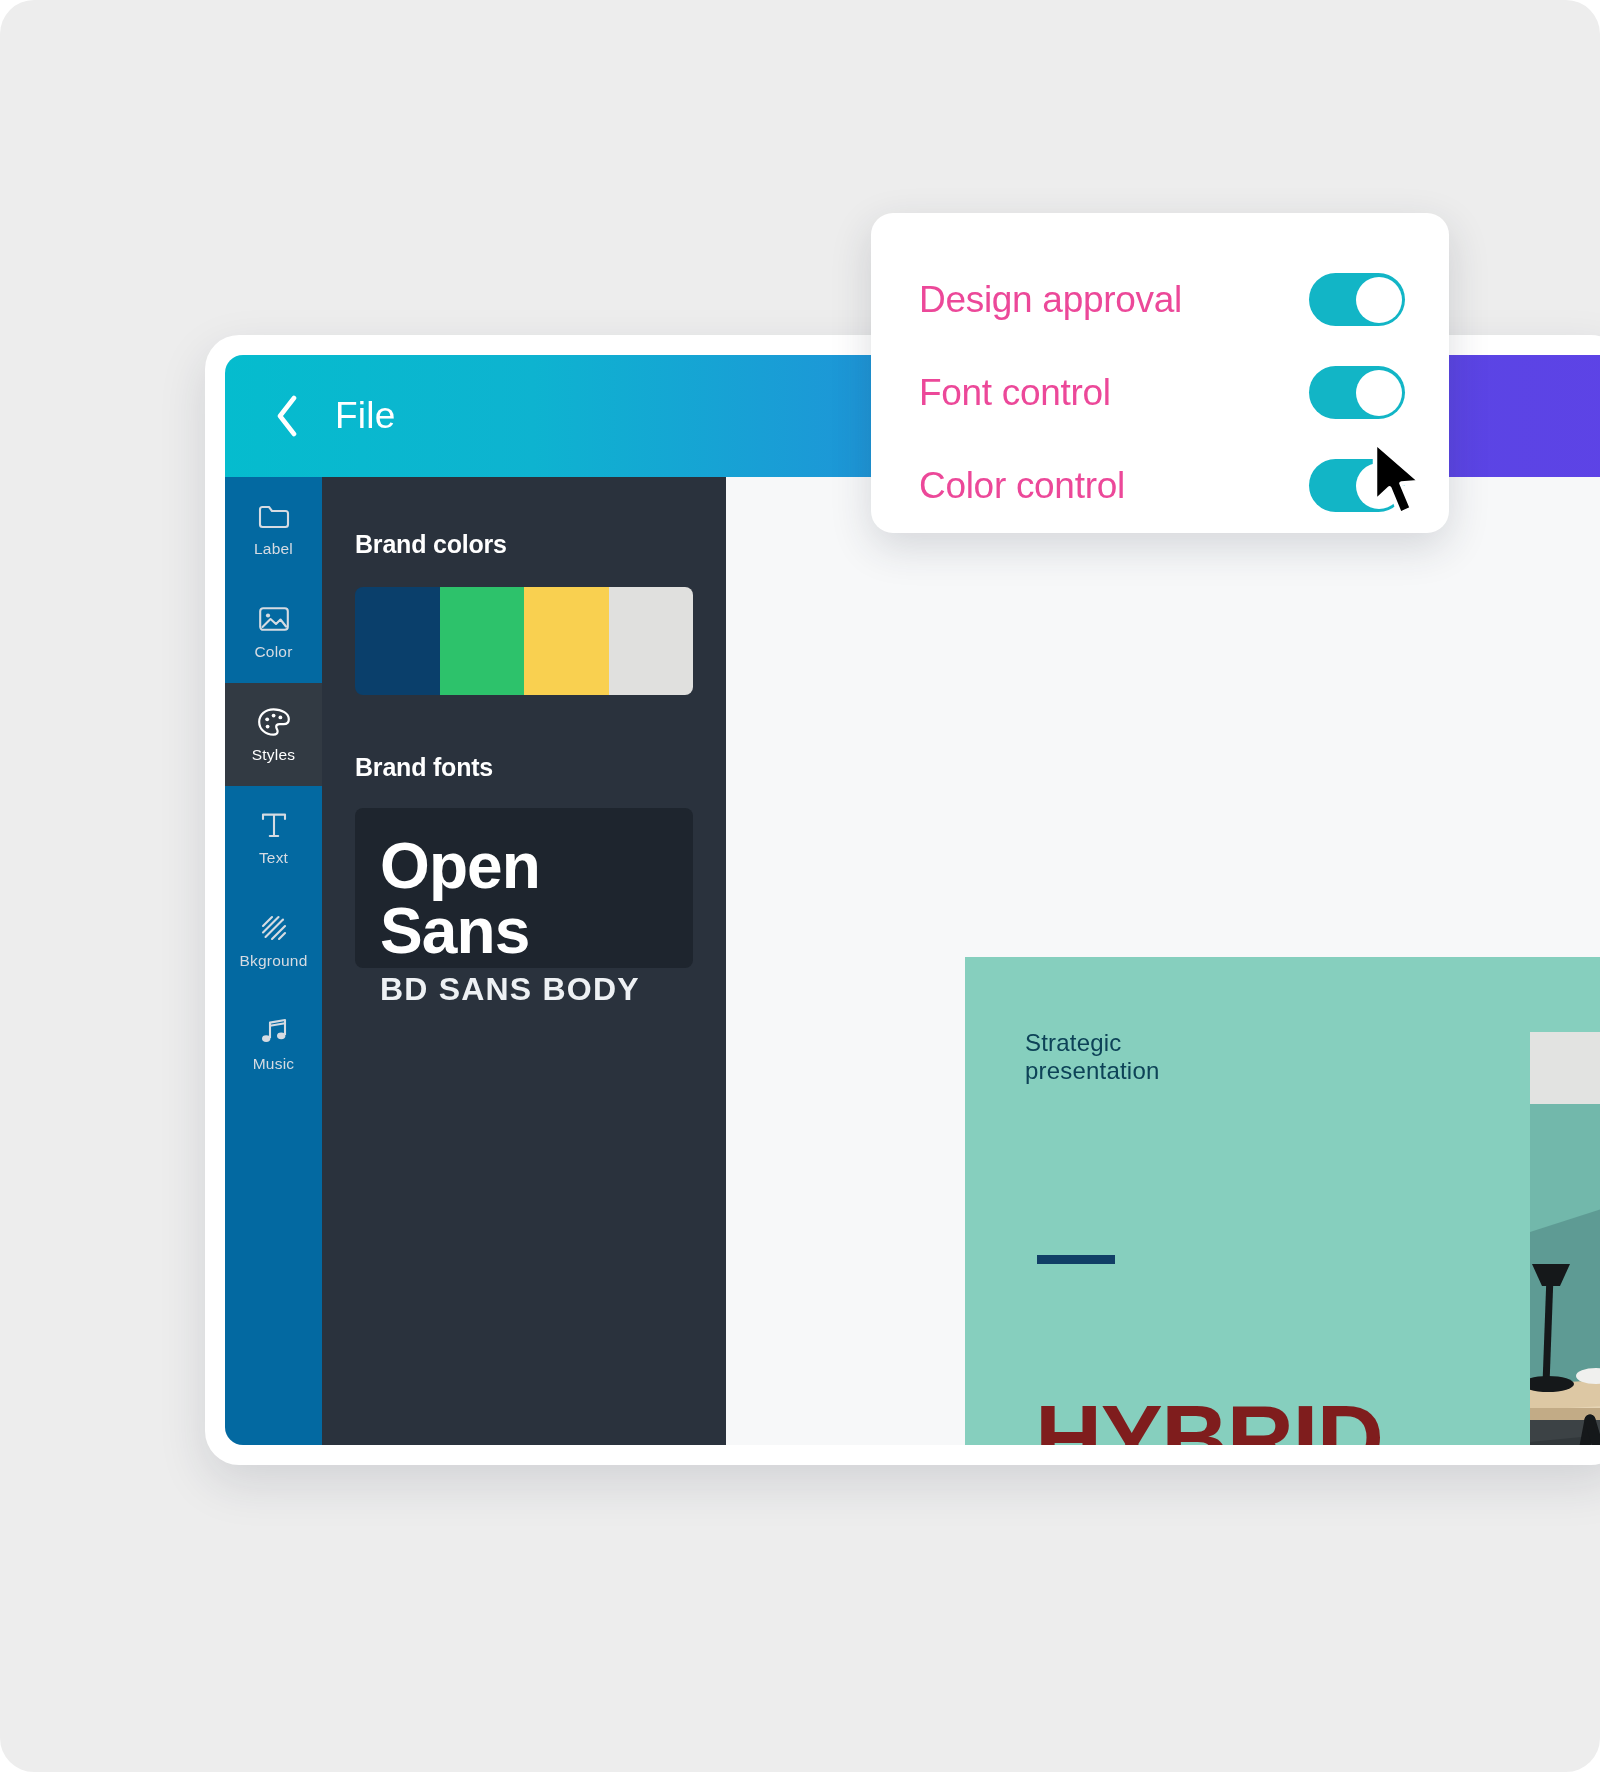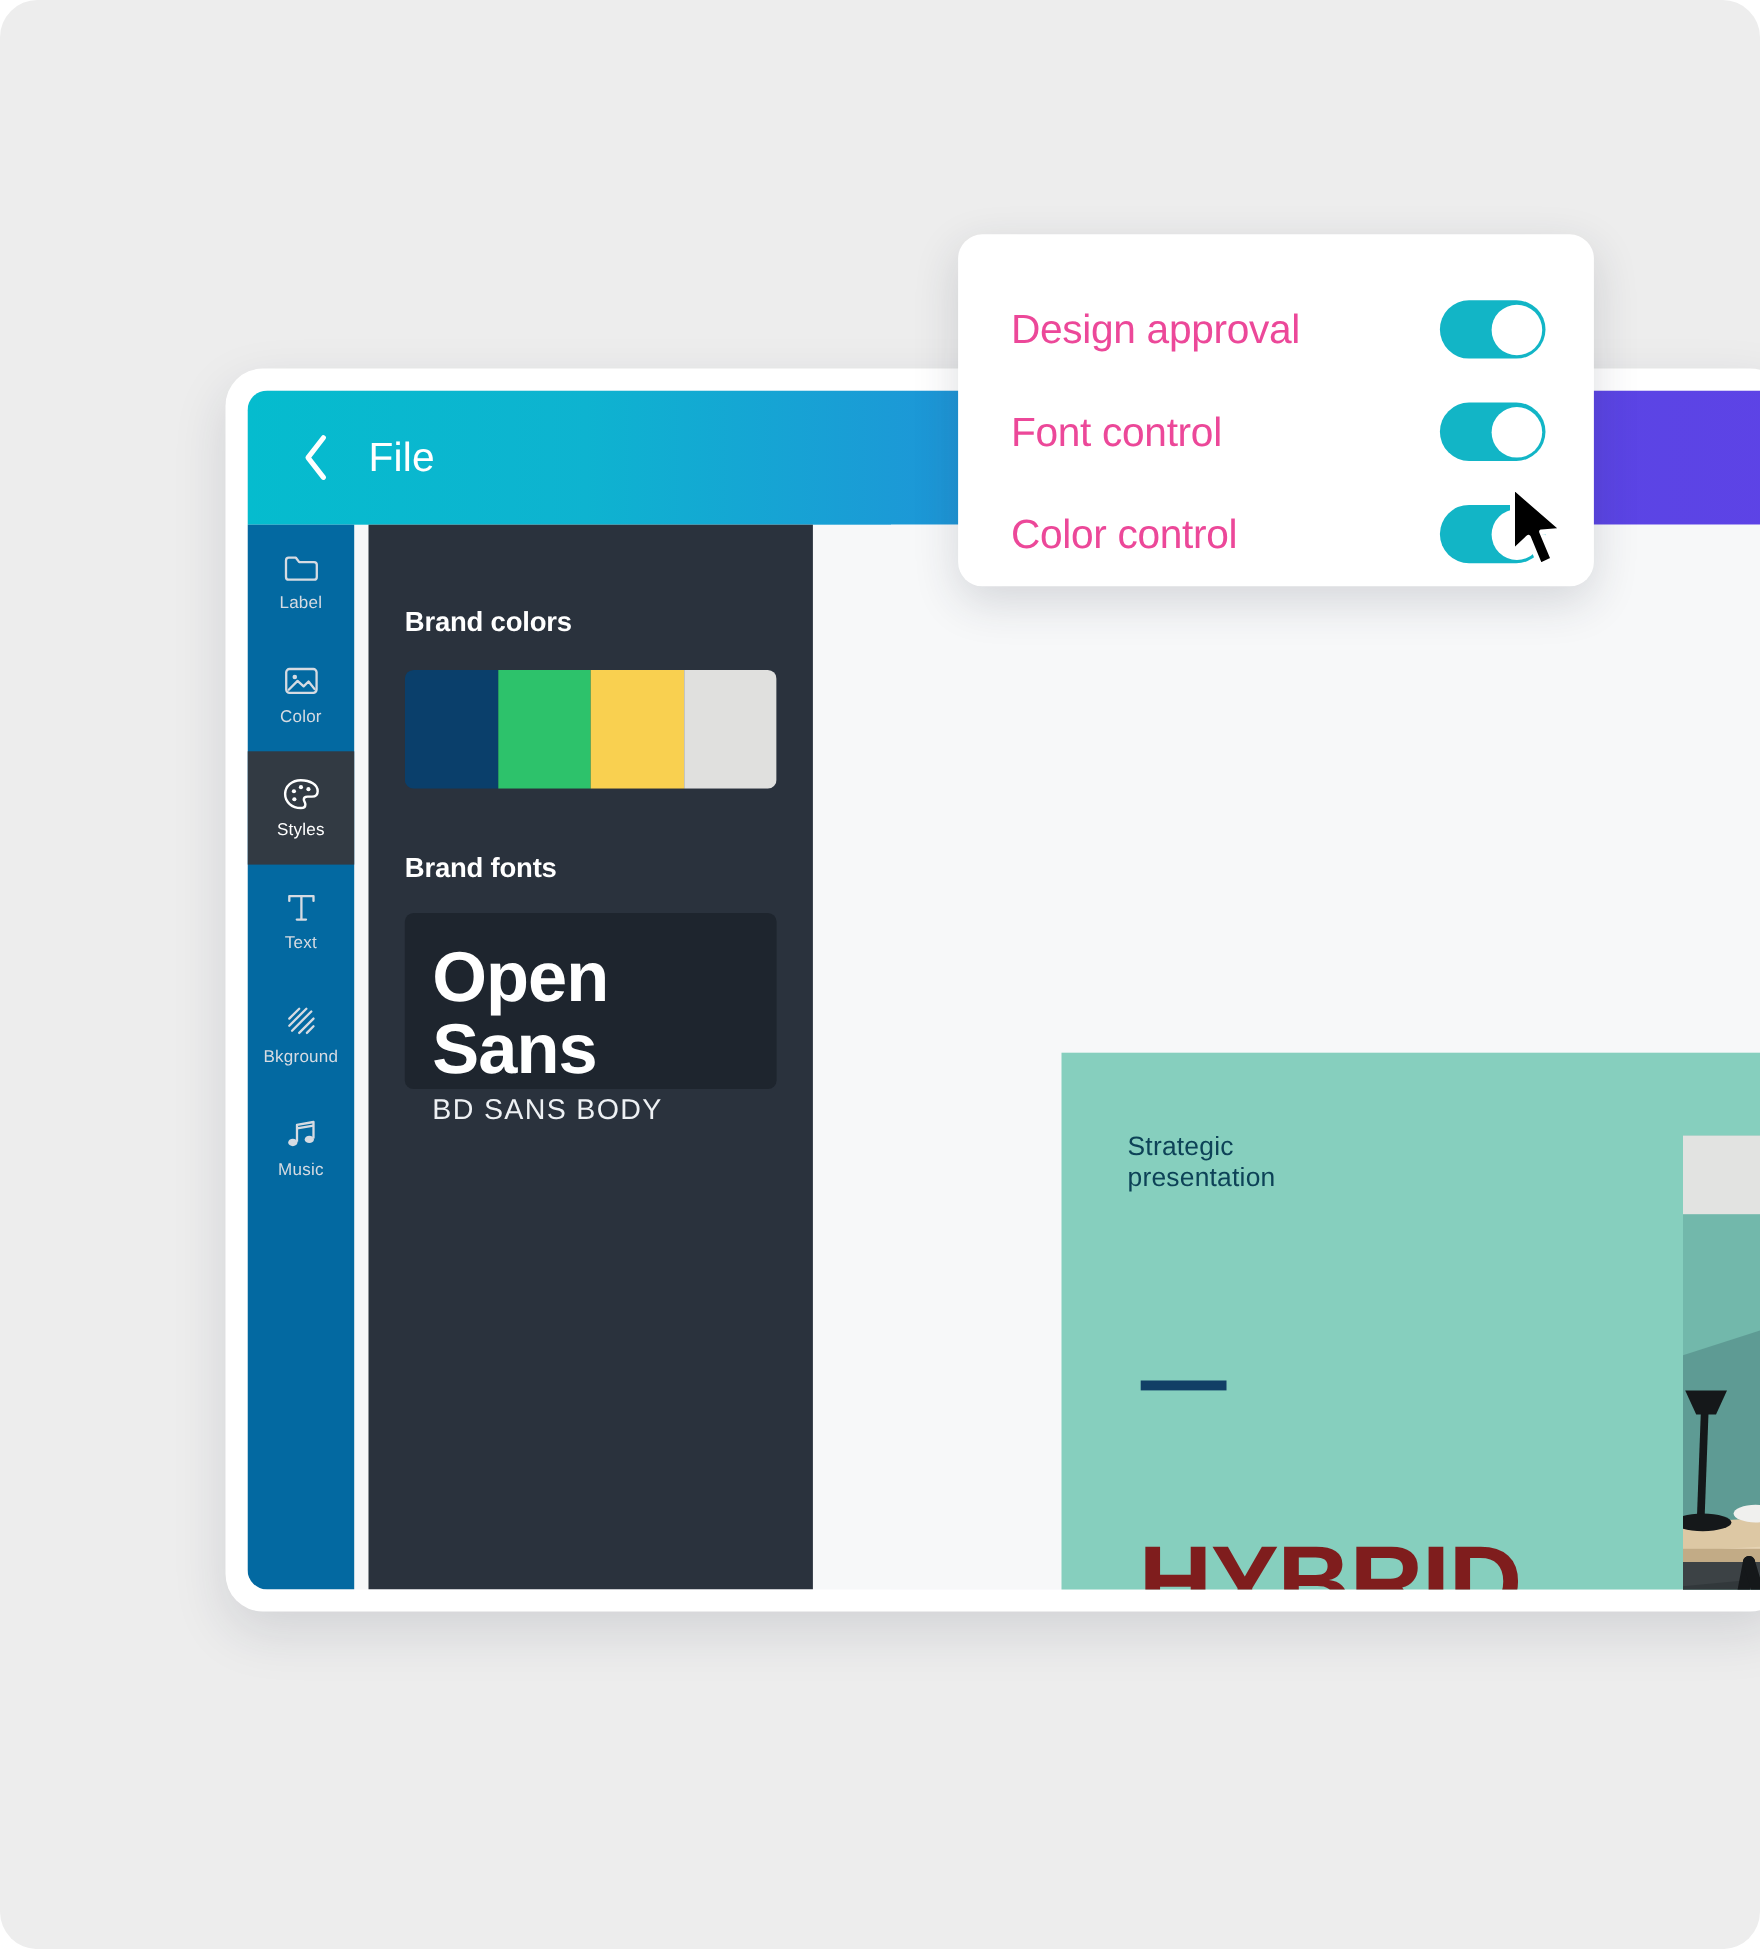--- a/index.html
+++ b/index.html
@@ -71,24 +71,24 @@
     color: #d6dbe2;
     cursor: pointer;
   }
   .rail-item.active { background: #323a43; }
   .rail-item .rail-icon { height: 34px; display: flex; align-items: center; justify-content: center; }
   .rail-item .rail-label { font-size: 15.5px; letter-spacing: .2px; }
   .rail-item.active .rail-label { font-weight: 400; color: #ffffff; }
 
   
   #styles-panel {
-    position: absolute; left: 110px; top: 122px;
+    position: absolute; left: 97px; top: 122px;
     width: 404px; height: 968px;
     background: #2a323d;
-    padding: 75px 33px 0 33px;
+    padding: 53px 33px 0 33px;
   }
   .panel-heading {
     color: #ffffff;
     font-size: 25px;
     font-weight: 700;
     letter-spacing: -.2px;
   }
   #brand-colors-swatches {
     margin-top: 28px;
     height: 108px;
@@ -108,22 +108,22 @@
   #brand-font-primary {
     color: #ffffff;
     font-size: 64px;
     font-weight: 700;
     letter-spacing: -.9px;
     line-height: 1.02;
   }
   #brand-font-secondary {
     margin-top: 6px;
     color: #eef1f4;
-    font-size: 26px;
-    font-weight: 400;
+    font-size: 32px;
+    font-weight: 700;
     letter-spacing: 1.2px;
   }
 
   
   #canvas-area {
     position: absolute; left: 585px; top: 122px;
     width: 815px; height: 968px;
     background: #f7f8f9;
   }
   #slide {

